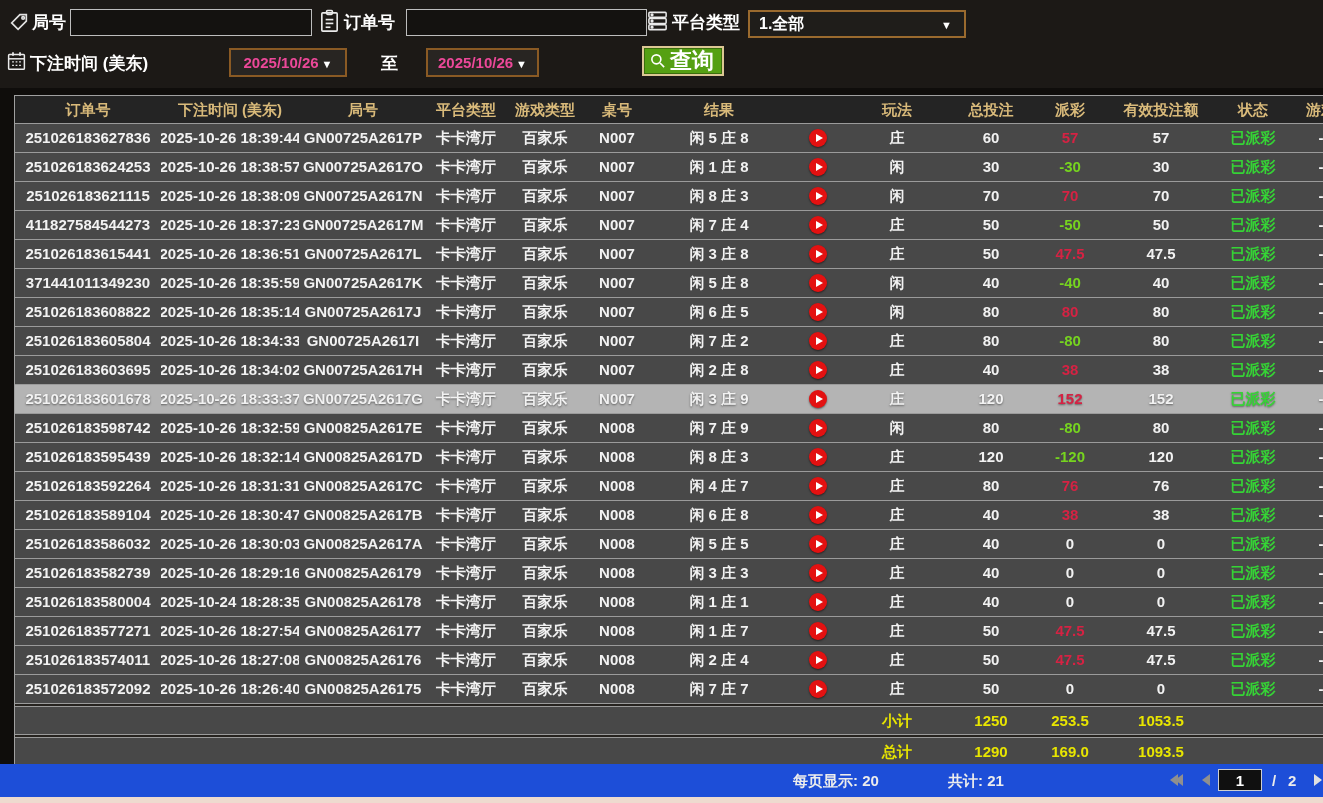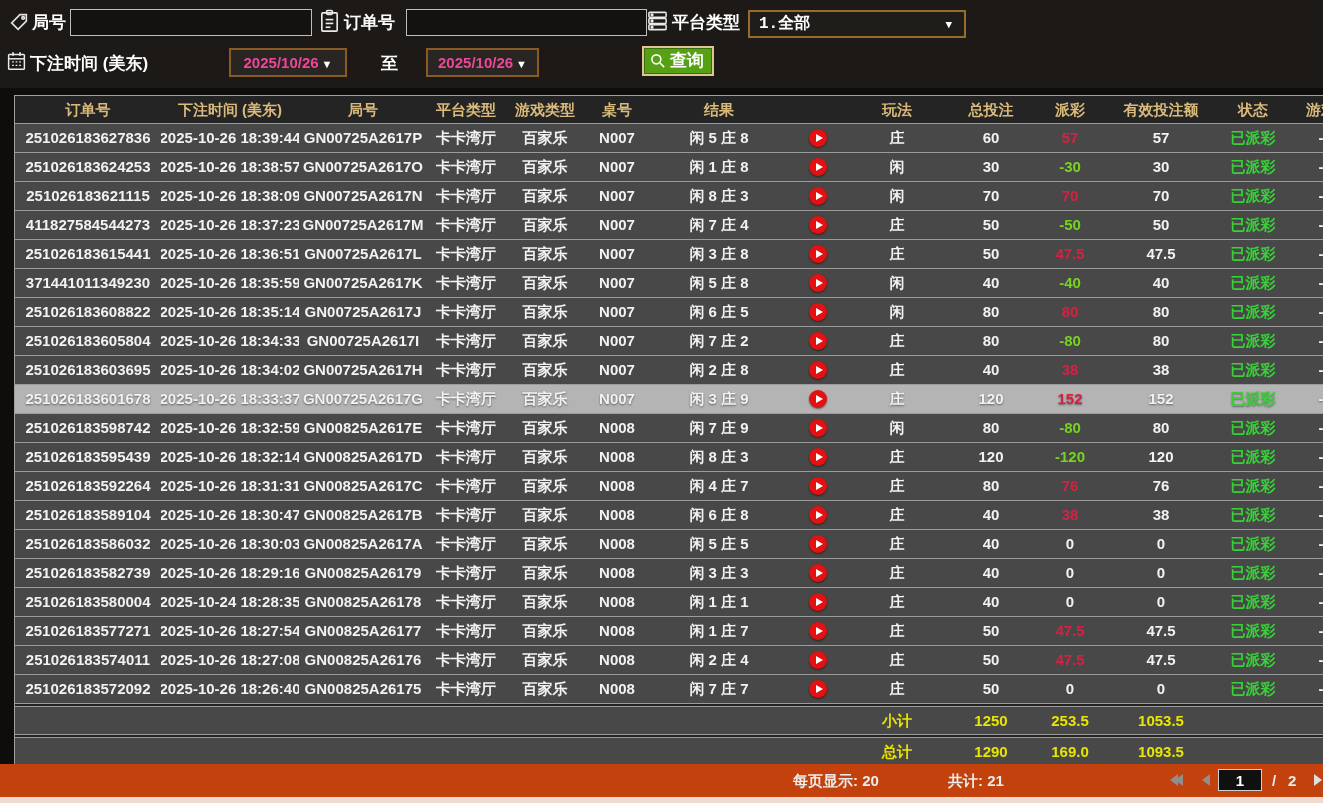--- a/index.html
+++ b/index.html
@@ -17,33 +17,32 @@
   .lbl { font-size:17px; color:#fff; white-space:nowrap; }
   .txt {
     position:absolute; background:#141210; border:1px solid #bdbdbd;
     height:25px; color:#fff; font-size:15px; font-weight:bold; padding:0 6px;
     font-family:"Liberation Sans", sans-serif;
   }
   .selbox {
     position:absolute; background:#1f1d1a; border:2px solid #9a6a2e;
     height:24px; line-height:24px; color:#fff; font-size:16px; padding-left:9px;
     cursor:pointer;
-    font-family:Liberation Mono, monospace;
   }
   .selbox .caret { position:absolute; right:12px; top:0; }
   .caret::after { content:"▼"; font-size:11px; color:#fff; }
   .datebox {
     position:absolute; background:#282522; border:2px solid #8a5a24;
     height:25px; line-height:25px; text-align:center; color:#ec4899; font-size:15px;
     cursor:pointer;
   }
   .datebox .caret { margin-left:3px; }
   .btn-query {
     position:absolute; background:#55a013; border:2px solid #dcc794;
-    height:26px; line-height:26px; color:#fff; font-size:17px;
+    height:26px; line-height:26px; color:#fff; font-size:22px;
     display:flex; align-items:center; padding:0 8px 0 5px; cursor:pointer;
     box-shadow:inset 0 0 0 1px #3a6e0c;
   }
   .icn { display:inline-block; vertical-align:middle; }
   .icn svg { display:block; }
   
   .gridtable {
     position:absolute; left:14px; top:95px; width:1309px; height:669px;
     border-top:1px solid #a0a0a0; border-left:1px solid #a0a0a0; border-bottom:1px solid #a0a0a0;
     overflow:hidden; background:#1a1816;
@@ -72,21 +71,21 @@
   .play-btn {
     width:18px; height:18px; border-radius:50%; background:#e31111;
     display:inline-flex; align-items:center; justify-content:center; cursor:pointer;
     box-shadow:0 1px 2px rgba(0,0,0,.5);
   }
   .play-btn .tri {
     width:0; height:0; border-left:7px solid #fff;
     border-top:4.5px solid transparent; border-bottom:4.5px solid transparent; margin-left:2px;
   }
   
-  .footer { position:absolute; left:0; top:764px; width:1323px; height:33px; background:#c2410c; }
+  .footer { position:absolute; left:0; top:764px; width:1323px; height:33px; background:#1d4ed8; }
   .footer .ftext { position:absolute; top:0; line-height:33px; font-size:15px; color:#ececec; white-space:nowrap; }
   .pg-input {
     position:absolute; top:5px; width:42px; height:20px; background:#101010;
     border:1px solid #cfcfcf; color:#fff; text-align:center; font-size:15px; font-weight:bold;
     font-family:"Liberation Sans", sans-serif;
   }
   .tri-l { width:0; height:0; border-right:8px solid #8f8f8f; border-top:6px solid transparent; border-bottom:6px solid transparent; }
   .tri-r { width:0; height:0; border-left:8px solid #e0e0e0; border-top:6px solid transparent; border-bottom:6px solid transparent; }
   .pg-arrow { position:absolute; top:10px; display:flex; cursor:pointer; }
   .pg-arrow .tri-l + .tri-l { margin-left:-3px; }

